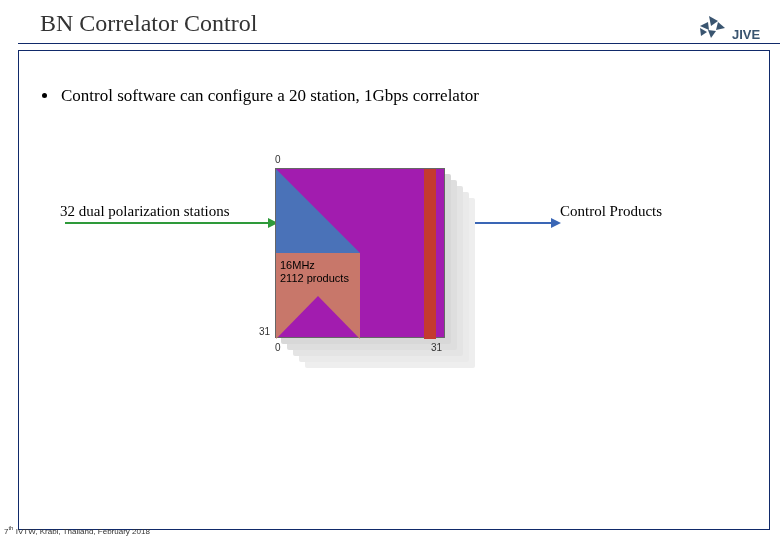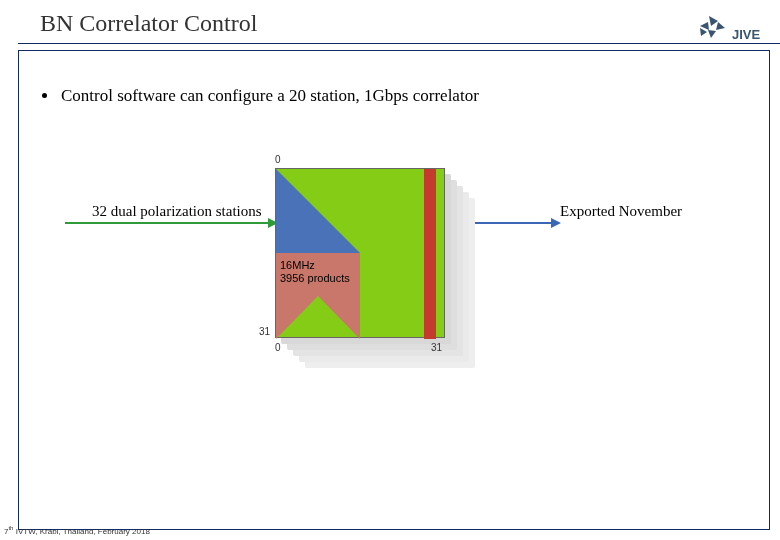--- a/index.html
+++ b/index.html
@@ -77,21 +77,21 @@
   .s1 { left: 30px; top: 30px; background:#eeeeee; }
   .s2 { left: 24px; top: 24px; background:#eaeaea; }
   .s3 { left: 18px; top: 18px; background:#e4e4e4; }
   .s4 { left: 12px; top: 12px; background:#dedede; }
   .s5 { left: 6px;  top: 6px;  background:#d8d8d8; }
 
   .square {
     position: absolute;
     left: 0; top: 0;
     width: 170px; height: 170px;
-    background: #84cc16;
+    background: #a21caf;
     border: 1px solid #666;
   }
   .red-bar {
     position: absolute;
     left: 148px;
     top: 0;
     width: 12px;
     height: 170px;
     background: #c43a2f;
   }
@@ -116,21 +116,20 @@
     font-family: Arial, sans-serif;
     line-height: 1.2;
   }
 
   .left-caption {
     position: absolute;
     top: 203px;
     left: 60px;
     font-size: 15px;
     color: #000;
-    margin-left: 32px;
   }
   .right-caption {
     position: absolute;
     top: 203px;
     left: 560px;
     font-size: 15px;
     color: #000;
   }
   .arrow-line {
     position: absolute;
@@ -177,21 +176,21 @@
     </g>
     <text x="38" y="27" font-family="Arial" font-size="13" fill="#3a5570" font-weight="600">JIVE</text>
   </svg>
 </div>
 
 <div class="bullet-line">
   <span class="bullet-dot"></span><span>Control software can configure a 20 station, 1Gbps correlator</span>
 </div>
 
 <div class="left-caption">32 dual polarization stations</div>
-<div class="right-caption">Exported November</div>
+<div class="right-caption">Control Products</div>
 
 <div class="arrow-line arrow-green" style="top:222px; left:65px; width:205px;"></div>
 <div class="arrow-head-r" style="top:218px; left:268px; border-left:10px solid #2e9a3a;"></div>
 
 <div class="arrow-line arrow-blue" style="top:222px; left:438px; width:115px;"></div>
 <div class="arrow-head-r" style="top:218px; left:551px; border-left:10px solid #3a66b5;"></div>
 
 <div class="diagram">
   <div class="shadow-stack">
     <div class="shadow s1"></div>
@@ -207,21 +206,21 @@
       <polygon points="0,0 0,84 84,84" fill="#4a72b8"></polygon>
 
       <polygon points="0,84 84,84 84,170 0,170" fill="none"></polygon>
       <polygon points="0,84 84,84 0,170" fill="#c8776a"></polygon>
       <polygon points="84,84 84,170 0,170" fill="#c8776a" opacity="0.0"></polygon>
       <polygon points="0,84 84,84 84,170" fill="#c8776a"></polygon>
     </svg>
     <div class="red-bar"></div>
     <div class="mhz-label">
       <span>16MHz</span><br>
-      <span>3956 products</span>
+      <span>2112 products</span>
     </div>
   </div>
 
   <div class="lbl lbl-top0">0</div>
   <div class="lbl lbl-left31">31</div>
   <div class="lbl lbl-bot0">0</div>
   <div class="lbl lbl-bot31">31</div>
 </div>
 
 <div class="footer">

